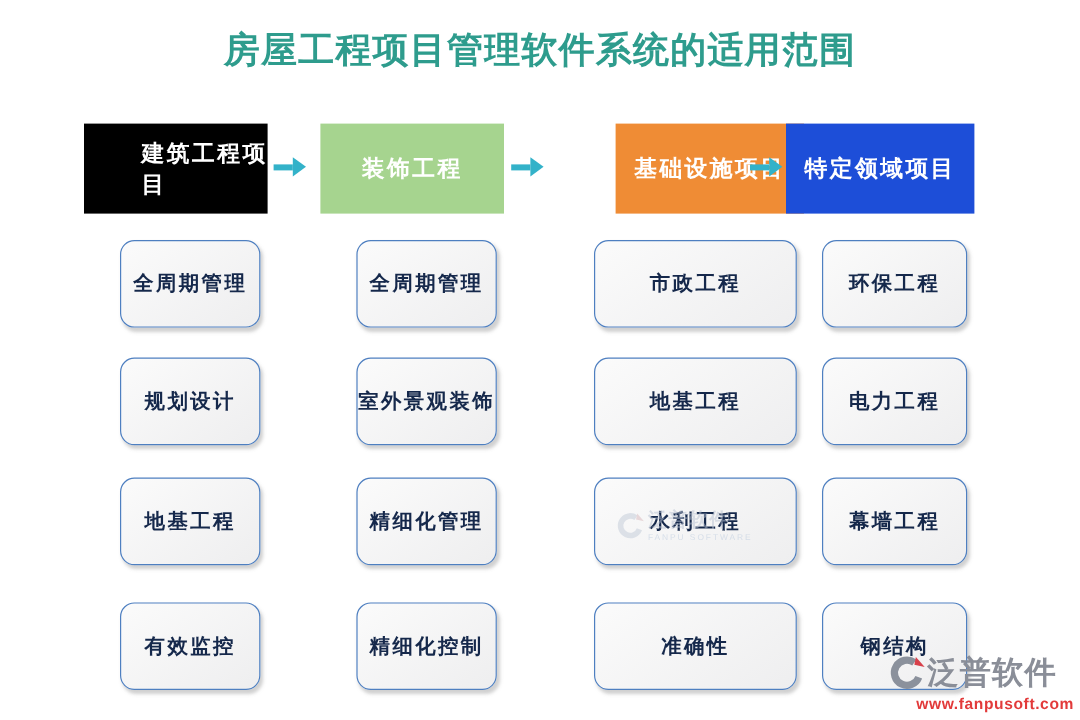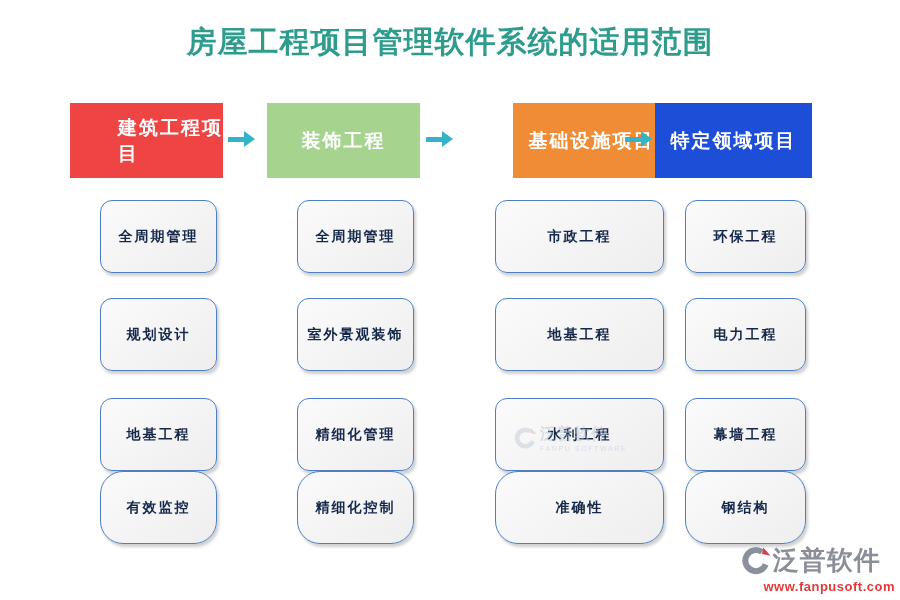--- a/index.html
+++ b/index.html
@@ -16,22 +16,22 @@
   .col-0{left:70px;width:153px;}
   .col-1{left:267px;width:153px;}
   .col-2{left:465px;width:157px;padding-left:48px;}
   .col-3{left:655px;width:157px;}
 
   .item{position:absolute;left:6px;right:6px;height:71px;
     background:linear-gradient(145deg,#fbfbfb,#eeeeef);
     border:1.4px solid #4e7fc0;border-radius:12px;
     box-shadow:2px 3px 3px rgba(120,120,120,0.35);
     display:flex;align-items:center;justify-content:center;
-    font-size:14px;font-weight:bold;color:#15284b;letter-spacing:2px;margin-left:24px;}
-  .item.r0{top:97px;} .item.r1{top:195px;} .item.r2{top:295px;} .item.r3{top:368px;border-radius:23px;}
+    font-size:17px;font-weight:bold;color:#15284b;letter-spacing:2px;margin-left:24px;}
+  .item.r0{top:97px;} .item.r1{top:195px;} .item.r2{top:295px;} .item.r3{top:399px;}
 
   .arrow{position:absolute;top:131px;display:flex;align-items:center;}
   .arrow-stem{width:16px;height:5px;}
   .arrow-head{width:0;height:0;border-top:8px solid transparent;
     border-bottom:8px solid transparent;border-left:11px solid #33b2c9;}
   .arrow-0{left:228px;} .arrow-1{left:426px;} .arrow-2{left:625px;}
 
   .center-watermark{position:absolute;left:513px;top:426px;display:flex;
     align-items:flex-start;gap:3px;opacity:0.5;pointer-events:none;}
   .cw-texts{display:flex;flex-direction:column;line-height:1;}
@@ -50,21 +50,21 @@
   .logo-svg{display:block;}
 </style>
 </head>
 <body>
 
 <div class="stage">
 
   <div class="page-title" style="color: rgb(46, 156, 141);">房屋工程项目管理软件系统的适用范围</div>
 
   <div class="col col-0">
-    <div class="col-header" style="background: #ef4444; padding-left: 48px;">建筑工程项目</div>
+    <div class="col-header" style="background: #000000; padding-left: 48px;">建筑工程项目</div>
     <div class="item r0">全周期管理</div>
     <div class="item r1">规划设计</div>
     <div class="item r2">地基工程</div>
     <div class="item r3">有效监控</div>
   </div>
 
   <div class="col col-1">
     <div class="col-header" style="background: rgb(166, 212, 143);">装饰工程</div>
     <div class="item r0">全周期管理</div>
     <div class="item r1">室外景观装饰</div>

